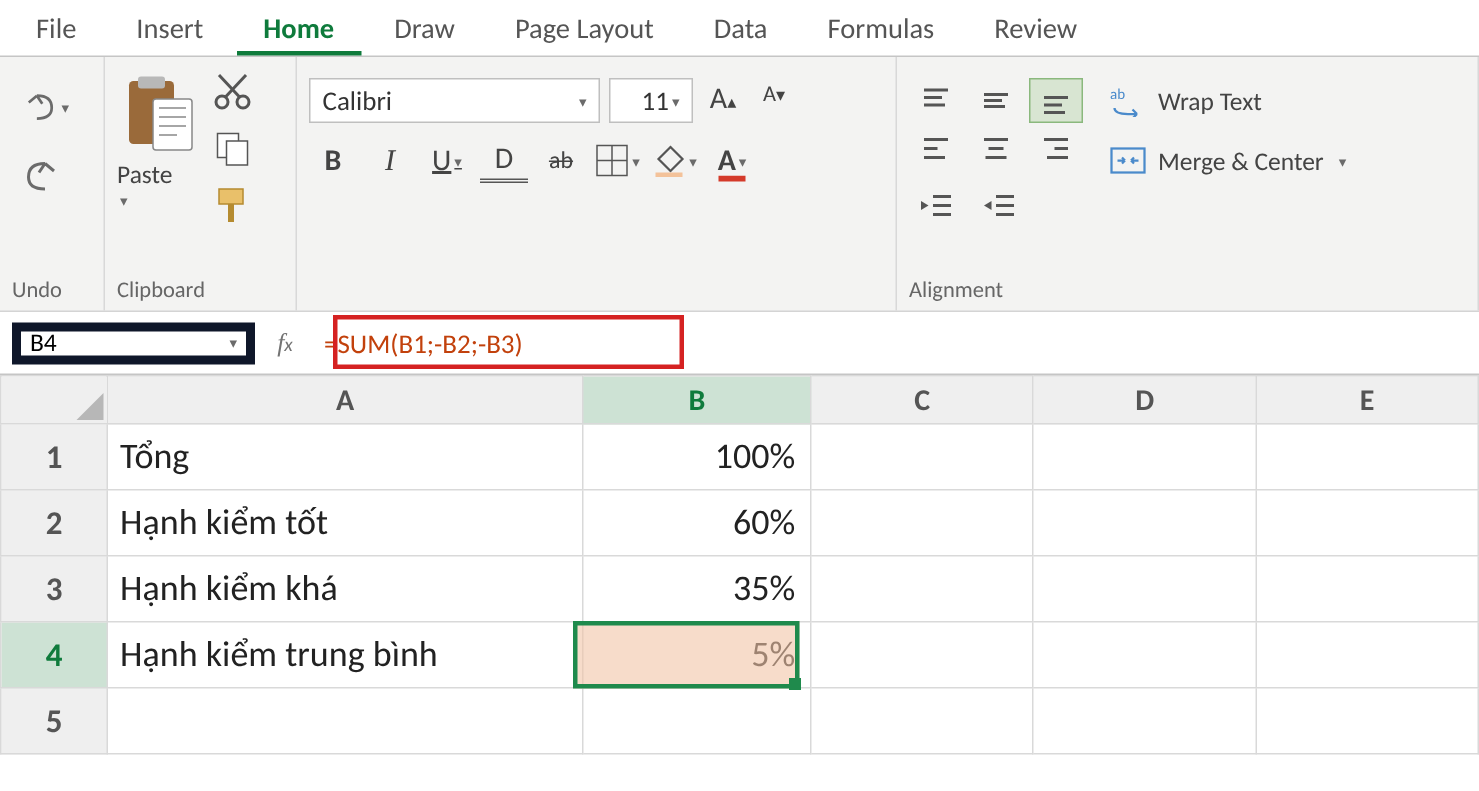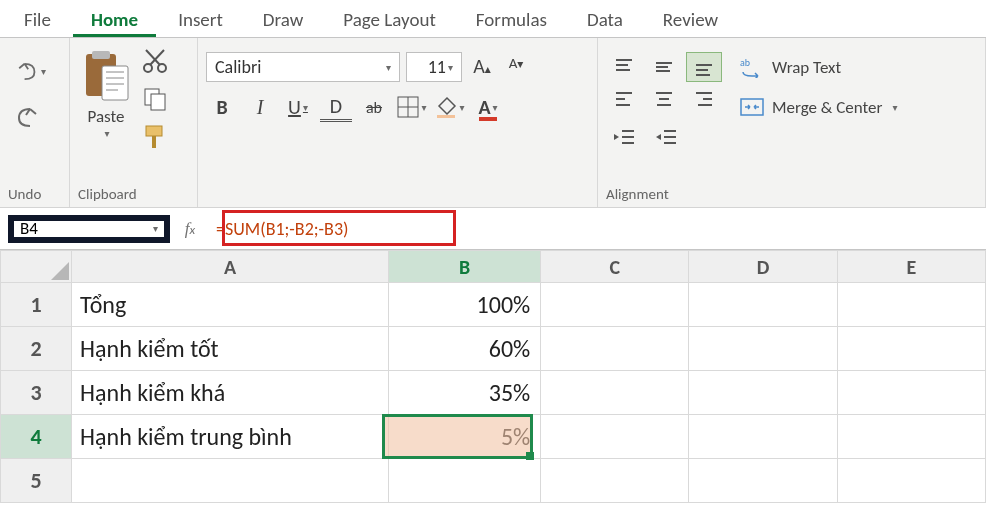--- a/index.html
+++ b/index.html
@@ -15,21 +15,21 @@
 .group { display: flex; flex-direction: column; padding: 6px 8px 0; border-right: 1px solid #d8d8d8; }
 .group-body { flex: 1; display: flex; align-items: flex-start; gap: 6px; }
 .group-label { font-size: 15px; color: #666; padding: 2px 0 4px; }
 
 
 .undo-col { display: flex; flex-direction: column; gap: 12px; padding: 10px 4px 0; }
 .small-btn { width: 34px; height: 34px; display: flex; align-items: center; justify-content: center; font-size: 24px; color: #6b6b6b; cursor: pointer; }
 .caret { font-size: 10px; color: #6b6b6b; margin-left: 2px; }
 
 
-.paste-col { display: flex; flex-direction: column; align-items: center; padding-top: 4px; }
+.paste-col { display: flex; flex-direction: column; align-items: flex-start; padding-top: 4px; }
 .paste-svg { width: 56px; height: 56px; }
 .paste-label { font-size: 17px; color: #444; margin-top: 2px; }
 .clip-side { display: flex; flex-direction: column; gap: 8px; padding-top: 2px; }
 .clip-icon { width: 30px; height: 30px; display: flex; align-items: center; justify-content: center; }
 
 
 .font-rows { display: flex; flex-direction: column; gap: 10px; width: 380px; padding-top: 8px; }
 .row { display: flex; align-items: center; gap: 6px; }
 .combo { display: flex; align-items: center; justify-content: space-between; background: #fff; border: 1px solid #bfbfbf; height: 30px; padding: 0 8px; font-size: 18px; color: #333; }
 .combo.font-name { width: 194px; }
@@ -73,26 +73,26 @@
 .sel::after { content: ""; position: absolute; right: -4px; bottom: -4px; width: 8px; height: 8px; background: #1f8a4c; }
 
 svg { display: block; }
 .lines3 line { stroke: #555; stroke-width: 2; }
 </style>
 </head>
 <body>
 
 <div class="tabs">
   <div class="tab">File</div>
+  <div class="tab">Insert</div>
   <div class="tab active">Home</div>
-  <div class="tab">Insert</div>
   <div class="tab">Draw</div>
   <div class="tab">Page Layout</div>
+  <div class="tab">Data</div>
   <div class="tab">Formulas</div>
-  <div class="tab">Data</div>
   <div class="tab">Review</div>
 </div>
 
 <div class="ribbon">
 
   <div class="group" style="width:70px">
     <div class="group-body">
       <div class="undo-col">
         <div class="small-btn">
           <svg width="30" height="22" viewBox="0 0 30 22">

